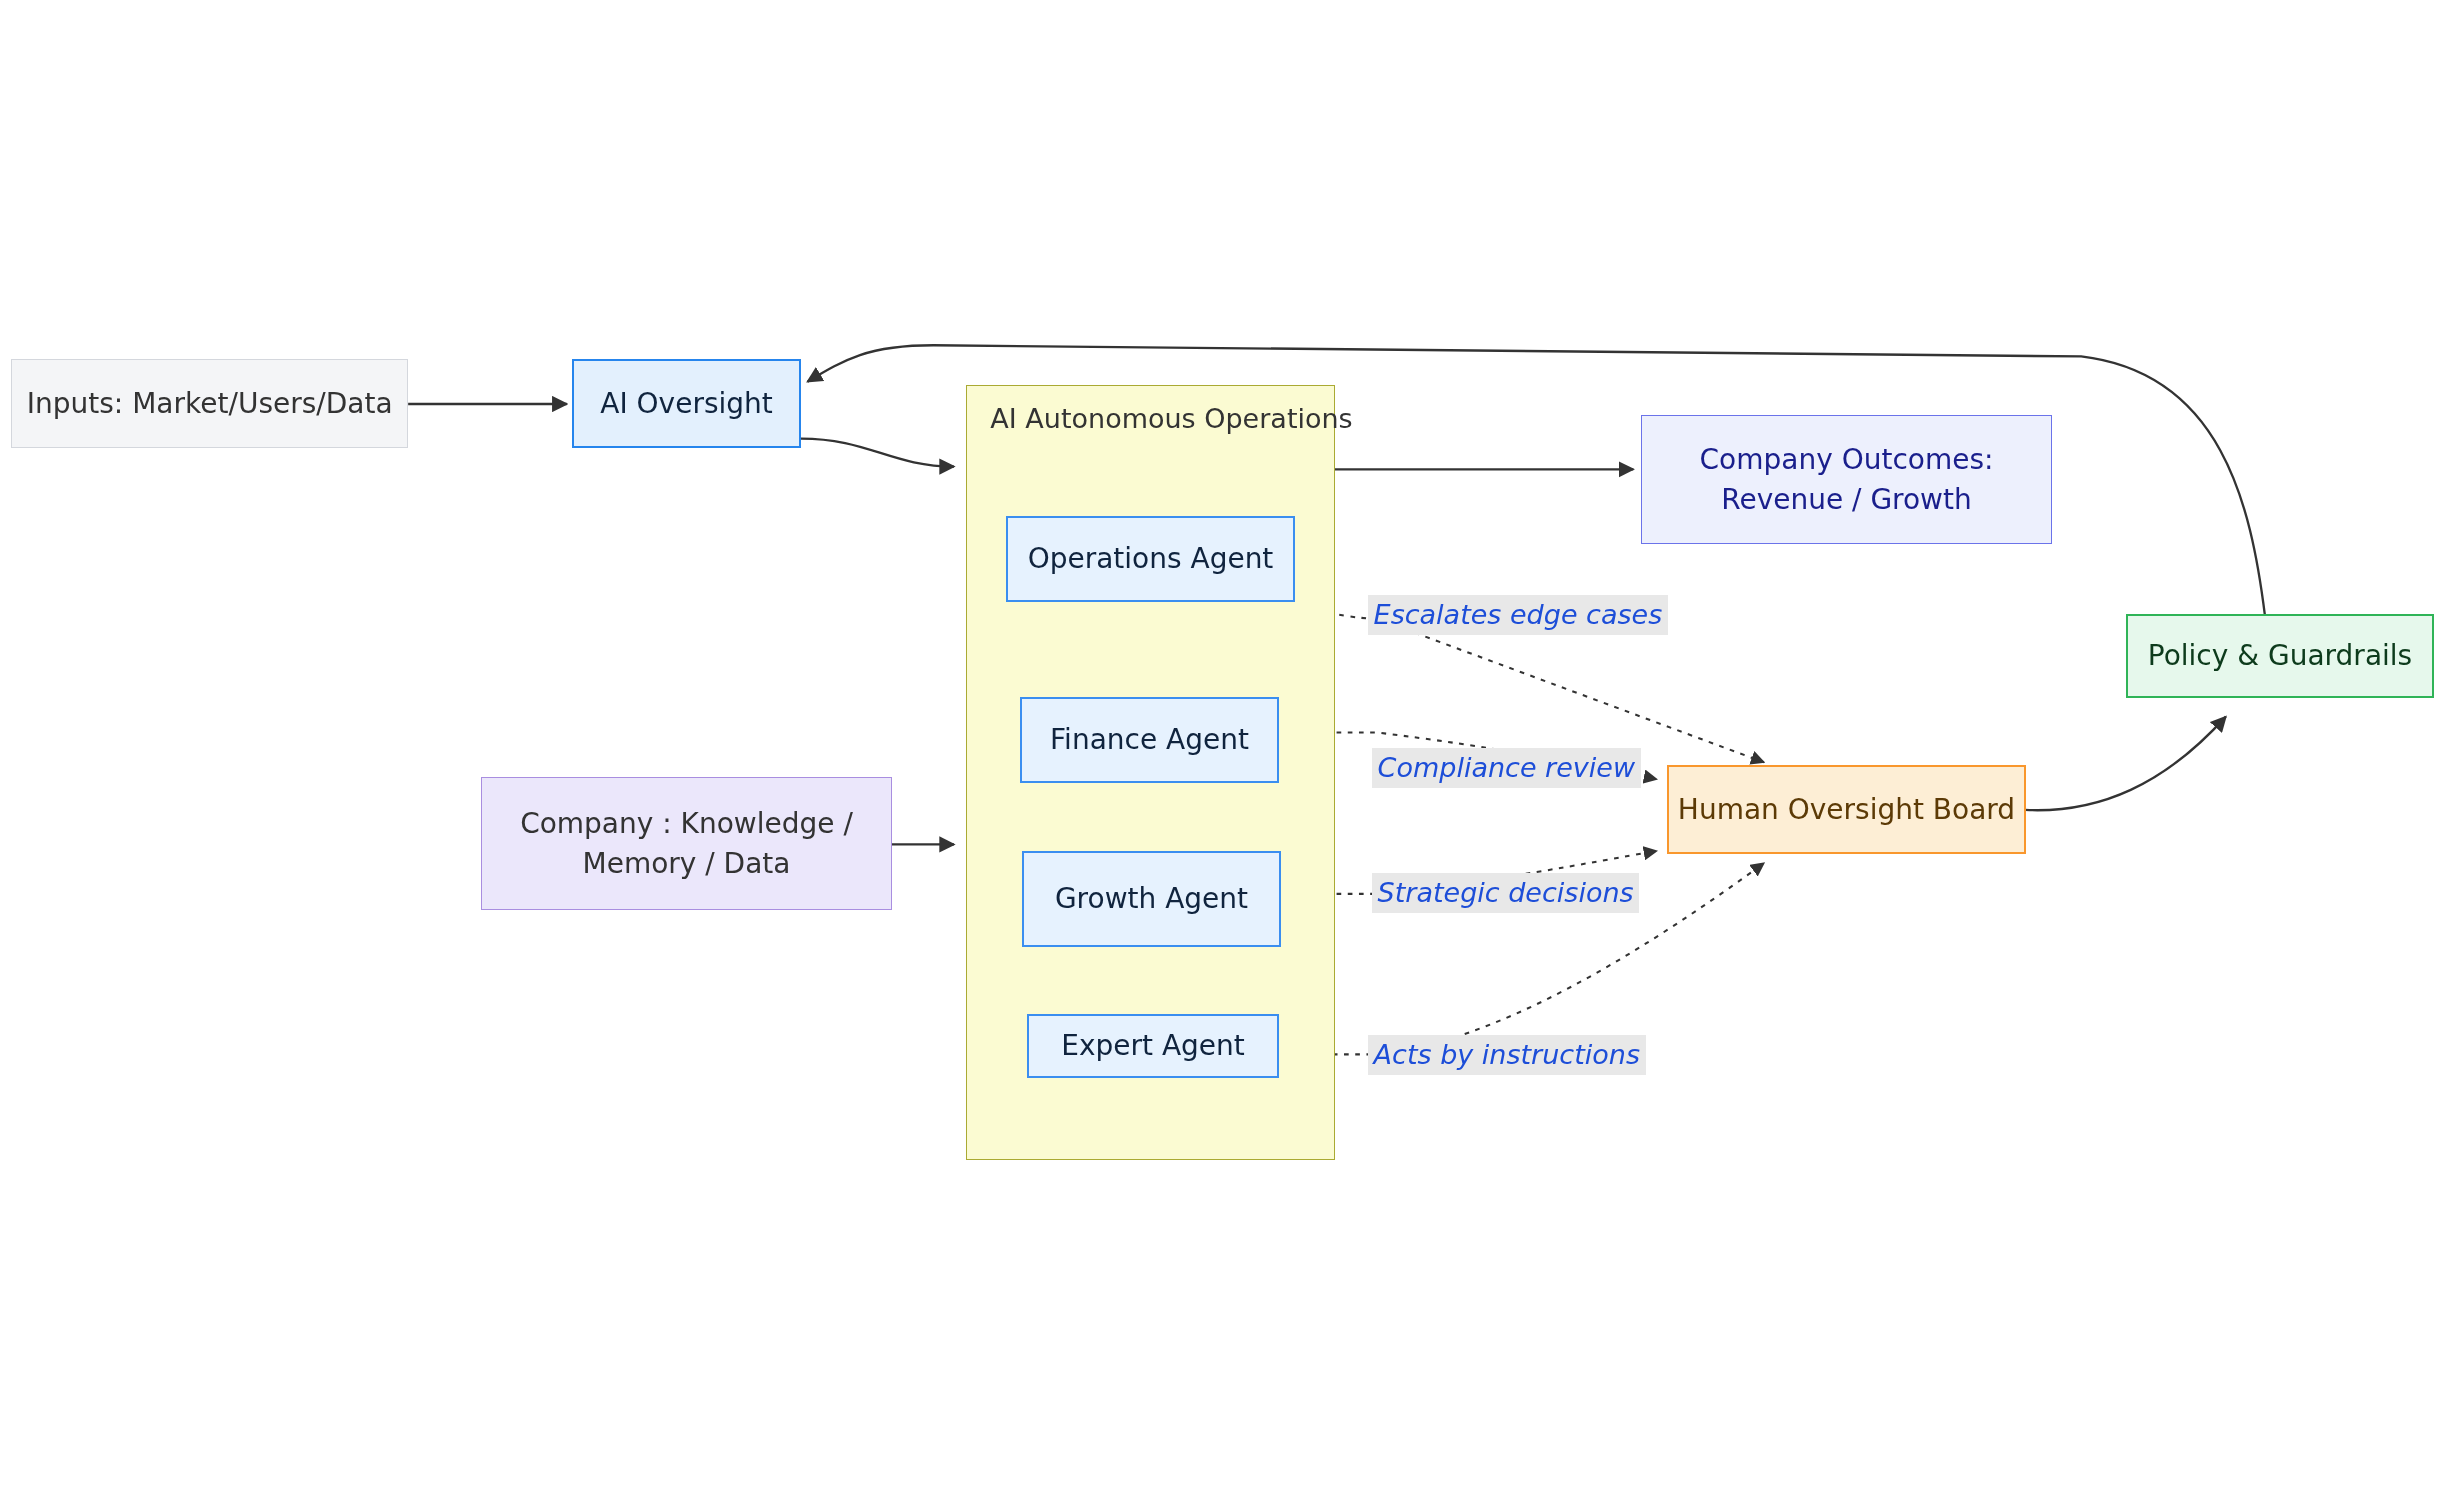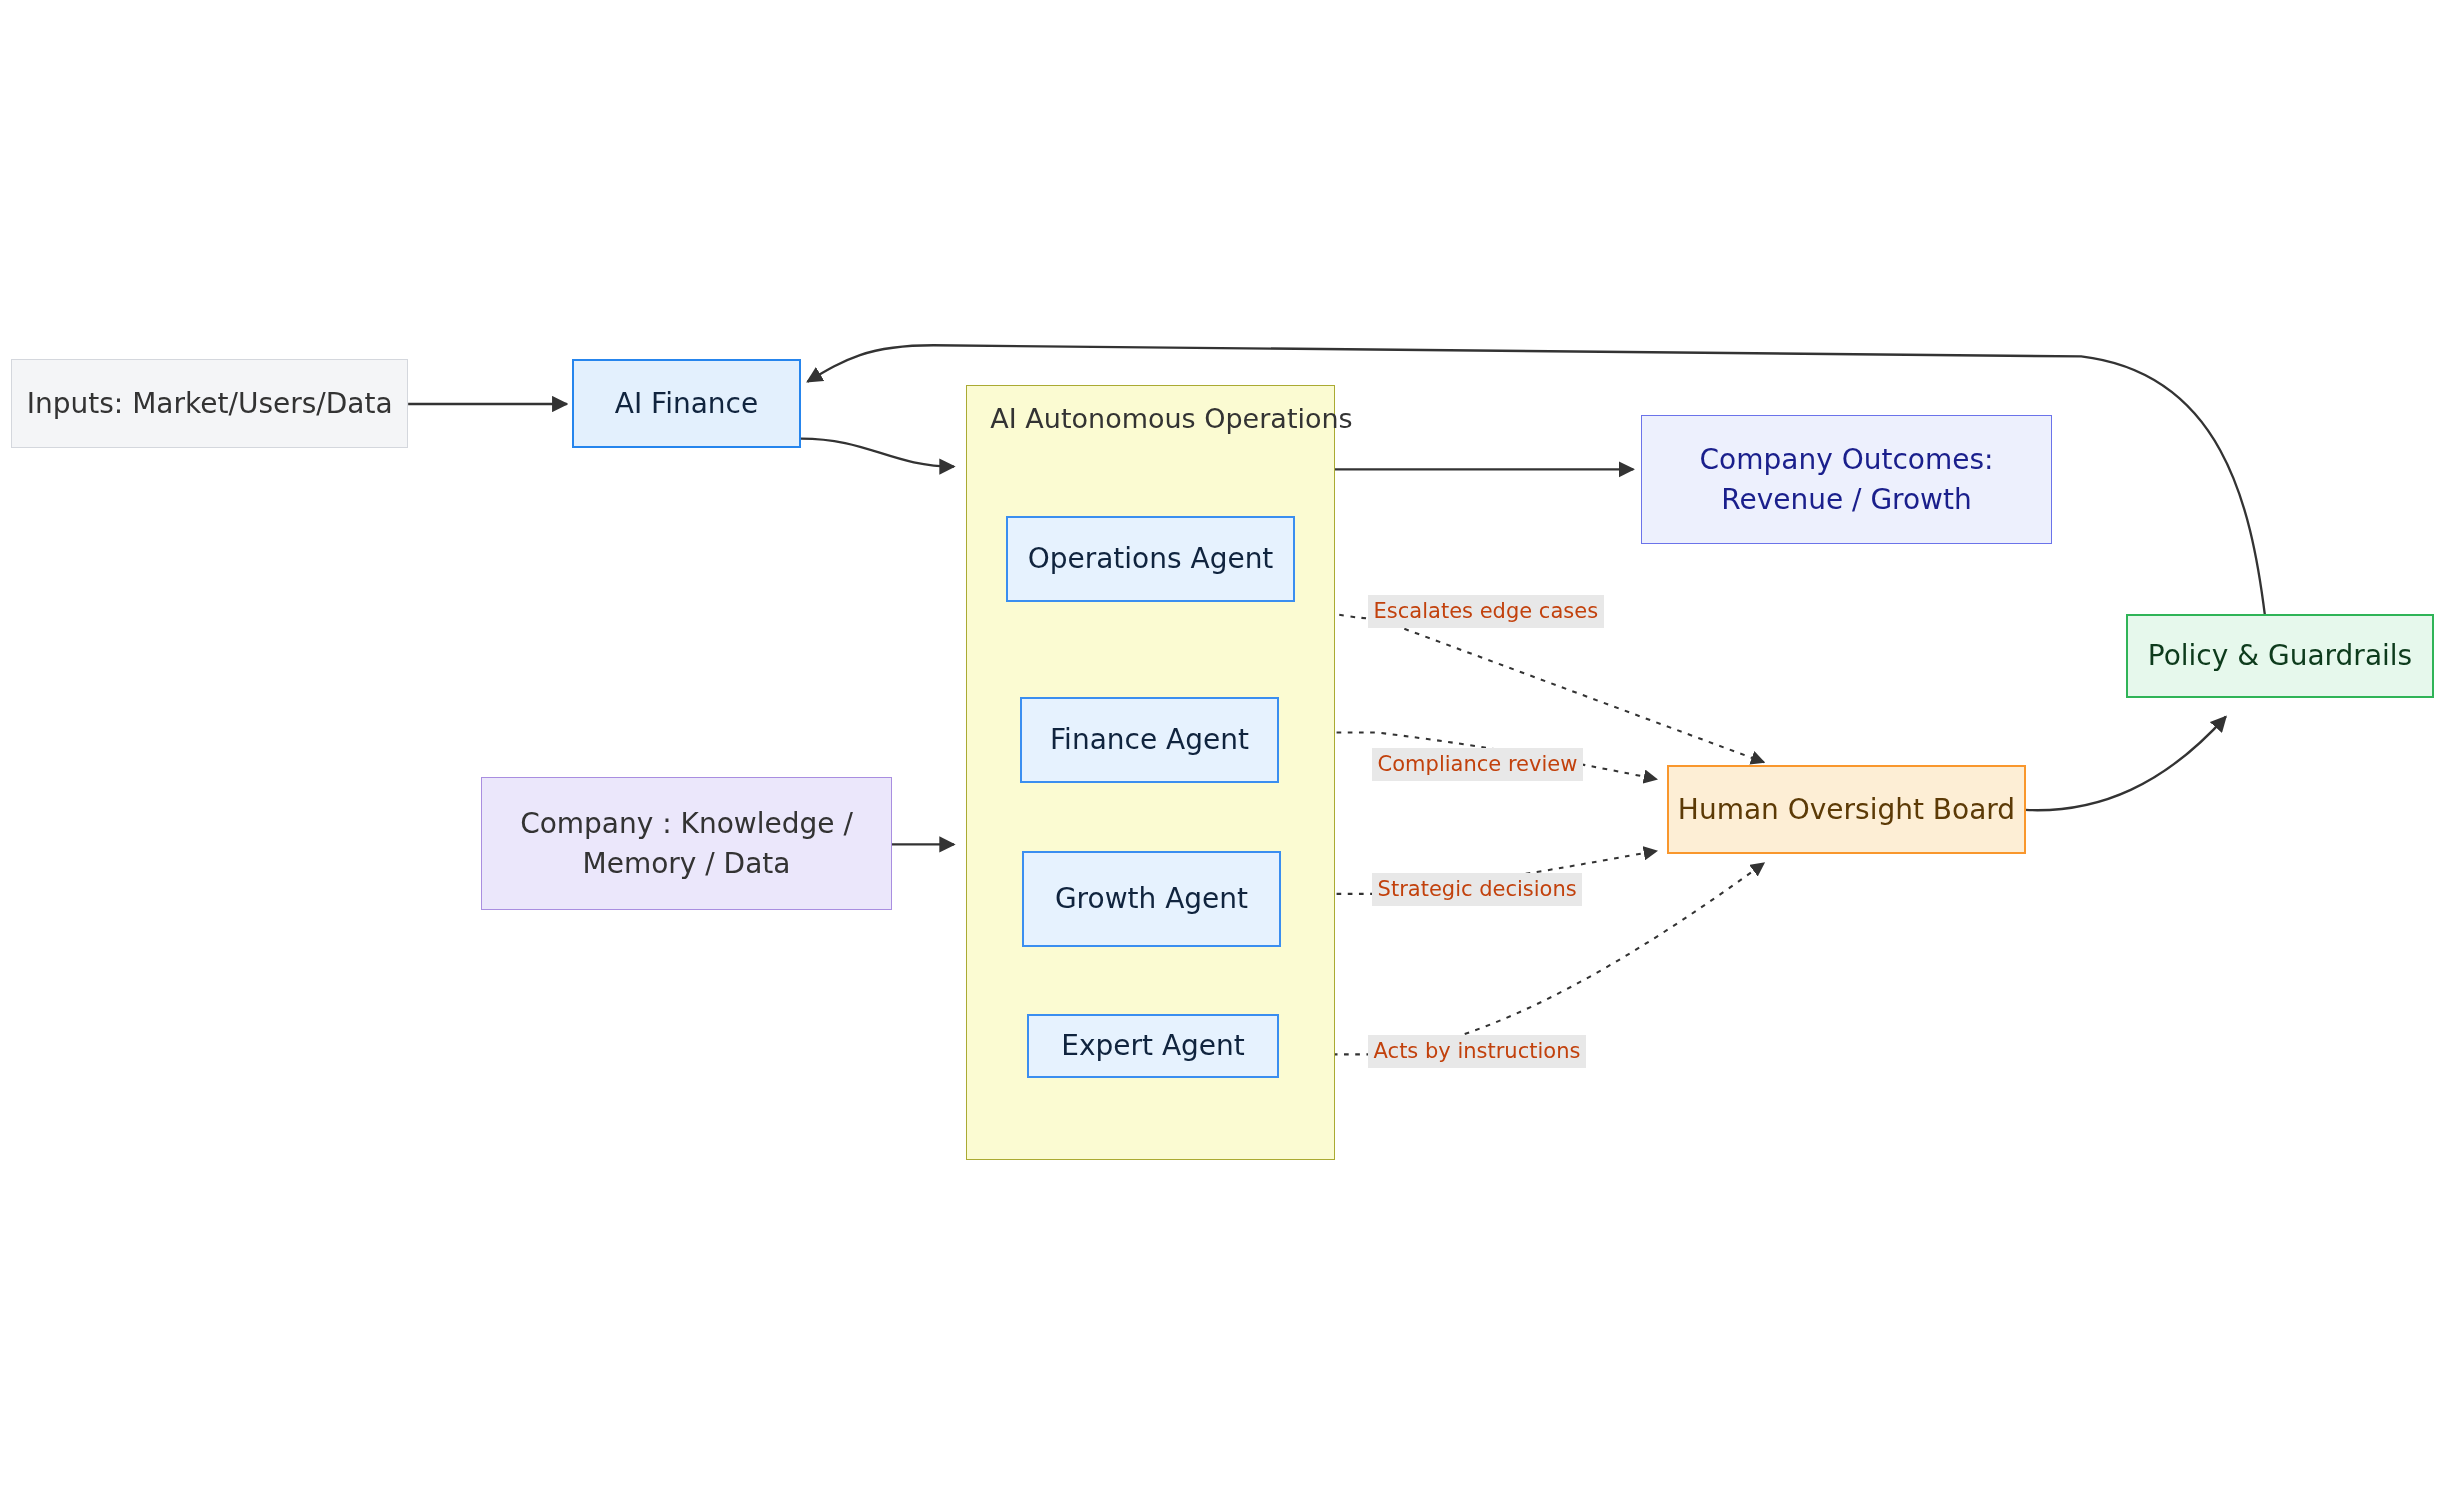--- a/index.html
+++ b/index.html
@@ -100,26 +100,27 @@
     text-align: center;
     font-size: 27px;
     color: #333333;
     padding-left: 21px;
   }
 
   
   .edge-label {
     position: absolute;
     background: #e8e8e8;
-    color: #c2410c;
-    font-size: 21px;
+    color: #1d4ed8;
+    font-size: 27px;
     padding: 3.7px 5.6px;
     box-sizing: border-box;
     white-space: nowrap;
     line-height: 1.2;
+    font-style: italic;
   }
 </style>
 </head>
 <body>
 
 <div id="diagram-root">
 
   <svg id="edge-layer" viewBox="0 0 2612 1614" width="2438" height="1506" xmlns="http://www.w3.org/2000/svg">
     <defs>
       <marker id="arrow" viewBox="0 0 10 10" refX="9" refY="5" markerWidth="7" markerHeight="7" orient="auto-start-reverse">
@@ -158,21 +159,21 @@
 
   <div class="subgraph" style="left:966px; top:385px; width:369px; height:775px;">
     <div class="subgraph-title">AI Autonomous Operations</div>
   </div>
 
   <div class="node n-input" style="left:11.2px; top:359px; width:397px; height:89px;">
     <span>Inputs: Market/Users/Data</span>
   </div>
 
   <div class="node n-operator" style="left:572px; top:359px; width:229px; height:89px;">
-    <span>AI Finance</span>
+    <span>AI Oversight</span>
   </div>
 
   <div class="node n-memory" style="left:481px; top:777px; width:411px; height:133px;">
     <span>Company : Knowledge /
 Memory / Data</span>
   </div>
 
   <div class="node n-outcome" style="left:1641px; top:415px; width:411px; height:129px;">
     <span>Company Outcomes:
 Revenue / Growth</span>

